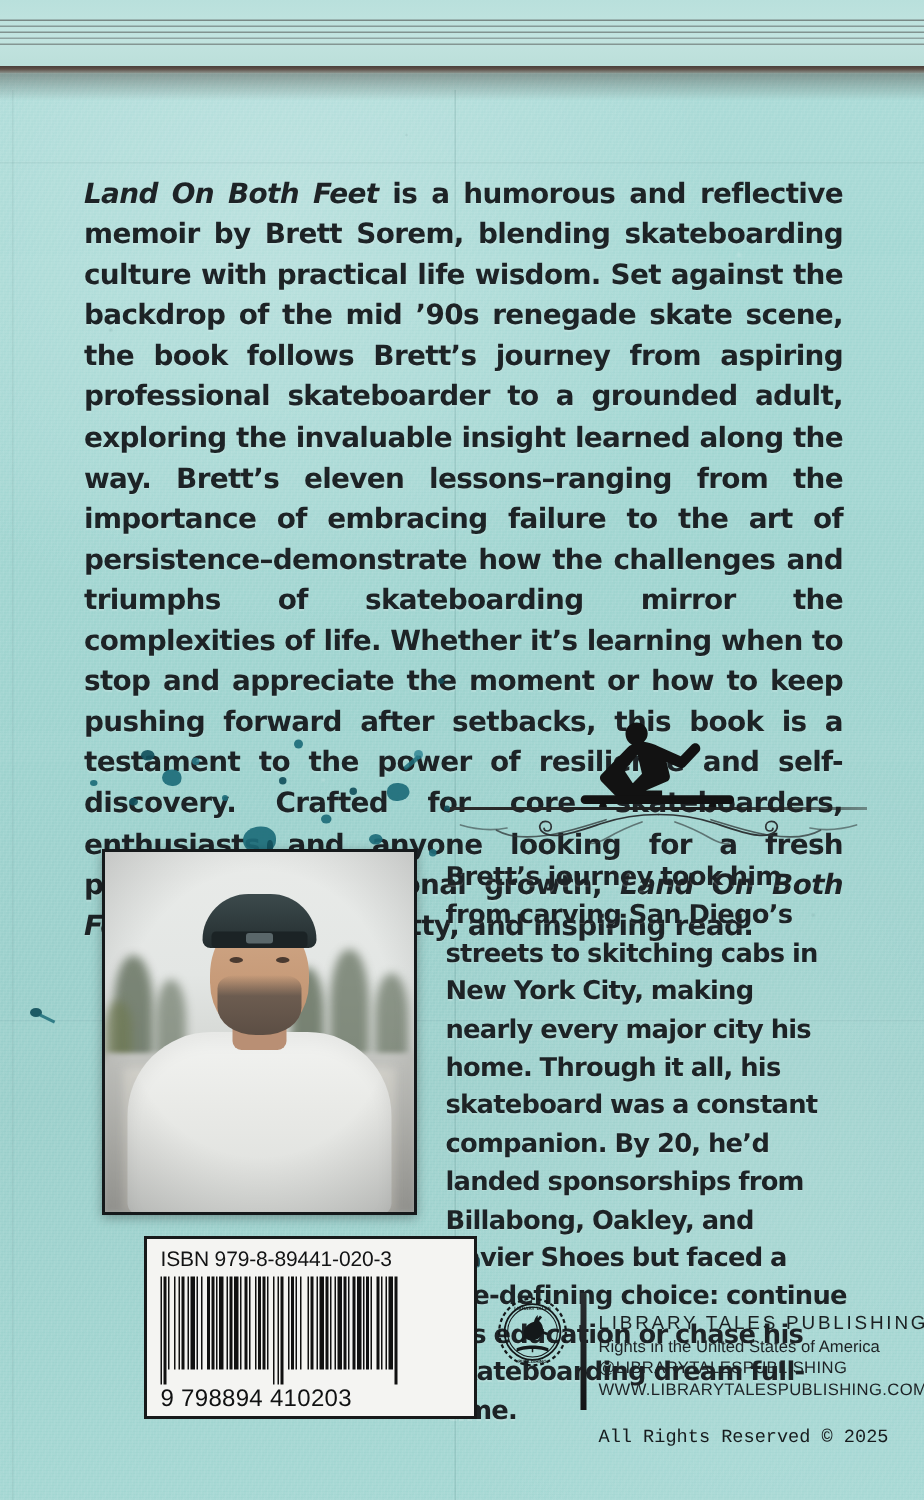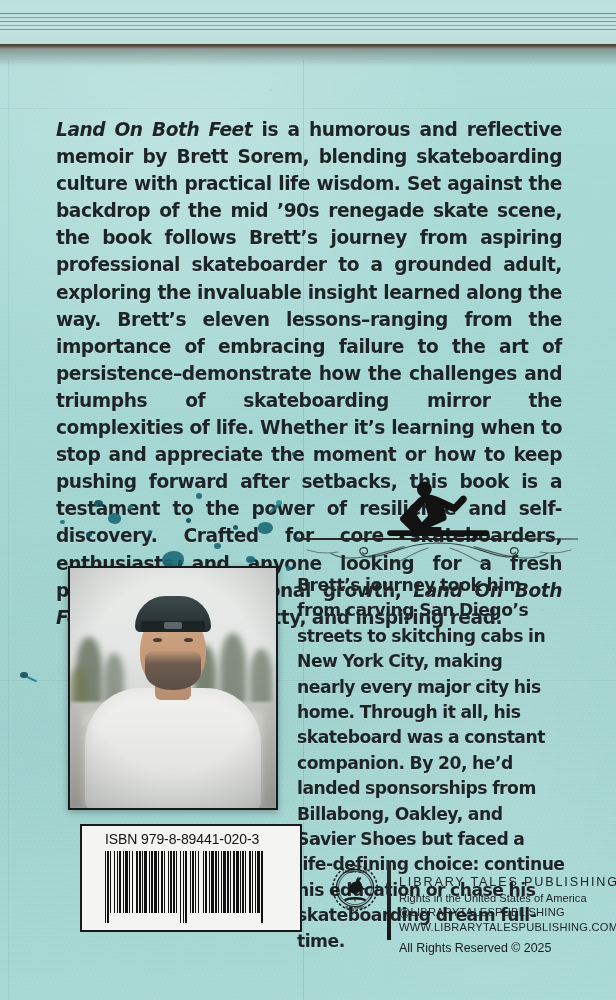--- a/index.html
+++ b/index.html
@@ -205,24 +205,24 @@
     color: #1d2326;
     text-align: left;
     letter-spacing: -0.5px;
     word-spacing: -0.4px;
     text-shadow: 0 1px 0 rgba(255,255,255,0.16);
   }
 
   
   #barcode-box {
     position: absolute;
-    left: 80px; top: 824px; width: 222px; height: 108px;
+    left: 96px; top: 824px; width: 222px; height: 122px;
     background: #f4f4f2;
     border: 2.5px solid #17191a;
-    padding: 5px 9px 3px 23px;
+    padding: 5px 9px 3px 9px;
   }
   #isbn-text {
     font-family: "Liberation Sans", sans-serif;
     font-size: 14px; font-weight: 400; color: #121314;
     letter-spacing: -0.1px; line-height: 17px; white-space: nowrap;
   }
   #bars { position: relative; height: 72px; margin-top: 3px; display: flex; align-items: flex-start; gap: 0; }
   #bars span { display: block; background: #111; }
   #barcode-digits {
     font-family: "Liberation Sans", sans-serif;
@@ -244,23 +244,23 @@
     font-size: 12.6px; font-weight: 400; color: #1b2022;
     letter-spacing: 1.85px; line-height: 17px; white-space: nowrap;
   }
   .pub-line {
     font-family: "Liberation Sans", sans-serif;
     font-size: 11.1px; font-weight: 400; color: #1d2225;
     letter-spacing: 0.02px; line-height: 14.3px; white-space: nowrap;
   }
   .pub-line.caps { letter-spacing: 0.25px; }
   #pub-rights {
-    font-family: Liberation Sans, sans-serif;
+    font-family: Liberation Mono, monospace;
     font-size: 12.4px; font-weight: 400; color: #161b1d;
-    line-height: 18px; margin-top: 5px; white-space: nowrap;
+    line-height: 18px; margin-top: 15px; white-space: nowrap;
   }
 </style>
 </head>
 <body>
 
 <div id="cover">
 
   <div id="grain"></div>
   <div id="mottle"></div>
 
@@ -453,20 +453,21 @@
         <span style="width:1.02px;height:62px;background:transparent;"></span>
         <span style="width:1.02px;height:62px;background:#111;"></span>
         <span style="width:2.04px;height:62px;background:transparent;"></span>
         <span style="width:1.02px;height:62px;background:#111;"></span>
         <span style="width:1.02px;height:62px;background:transparent;"></span>
         <span style="width:3.06px;height:62px;background:#111;"></span>
         <span style="width:1.02px;height:72px;background:transparent;"></span>
         <span style="width:2.04px;height:72px;background:#111;"></span>
         <span style="width:1.02px;height:72px;background:transparent;"></span>
       </div>
+    <div id="barcode-digits">9  798894 410203</div>
   </div>
 
   <div id="pub-block">
     <svg id="pub-stamp" viewBox="0 0 48 48">
       <circle cx="24" cy="24" r="22.2" fill="none" stroke="#14181a" stroke-width="1.5" stroke-dasharray="2.6 1.9"></circle>
       <circle cx="24" cy="24" r="18.6" fill="none" stroke="#14181a" stroke-width="1.2"></circle>
       <circle cx="24" cy="24" r="16.6" fill="none" stroke="#14181a" stroke-width="0.7"></circle>
       <path d="M24 33c-4.6 0-8.4.9-10.6 1.9v2.4c2.2-1 6-1.9 10.6-1.9s8.4.9 10.6 1.9v-2.4C32.4 33.9 28.6 33 24 33z" fill="#14181a"></path>
       <path d="M24 34.4v3.1" stroke="#14181a" stroke-width="1"></path>
       <path d="M27.5 12.6c-1.4 1.3-2.2 2.9-2.5 4.6-2.6.6-4.9 2.2-6.2 4.6-.9 1.7-1 3.4-.6 4.9l-2.6 3.2 1.5 1 2.3-2.8c1.4 1.2 3.3 1.8 5.2 1.5 2.8-.4 5-2.2 6-4.6l2.9 1.1.4-1.8-2.9-1c.3-2.4-.6-4.9-2.6-6.6l2-2.6-1.3-1c0-.2-.9.9-1.6 1.8z" fill="#14181a"></path>

